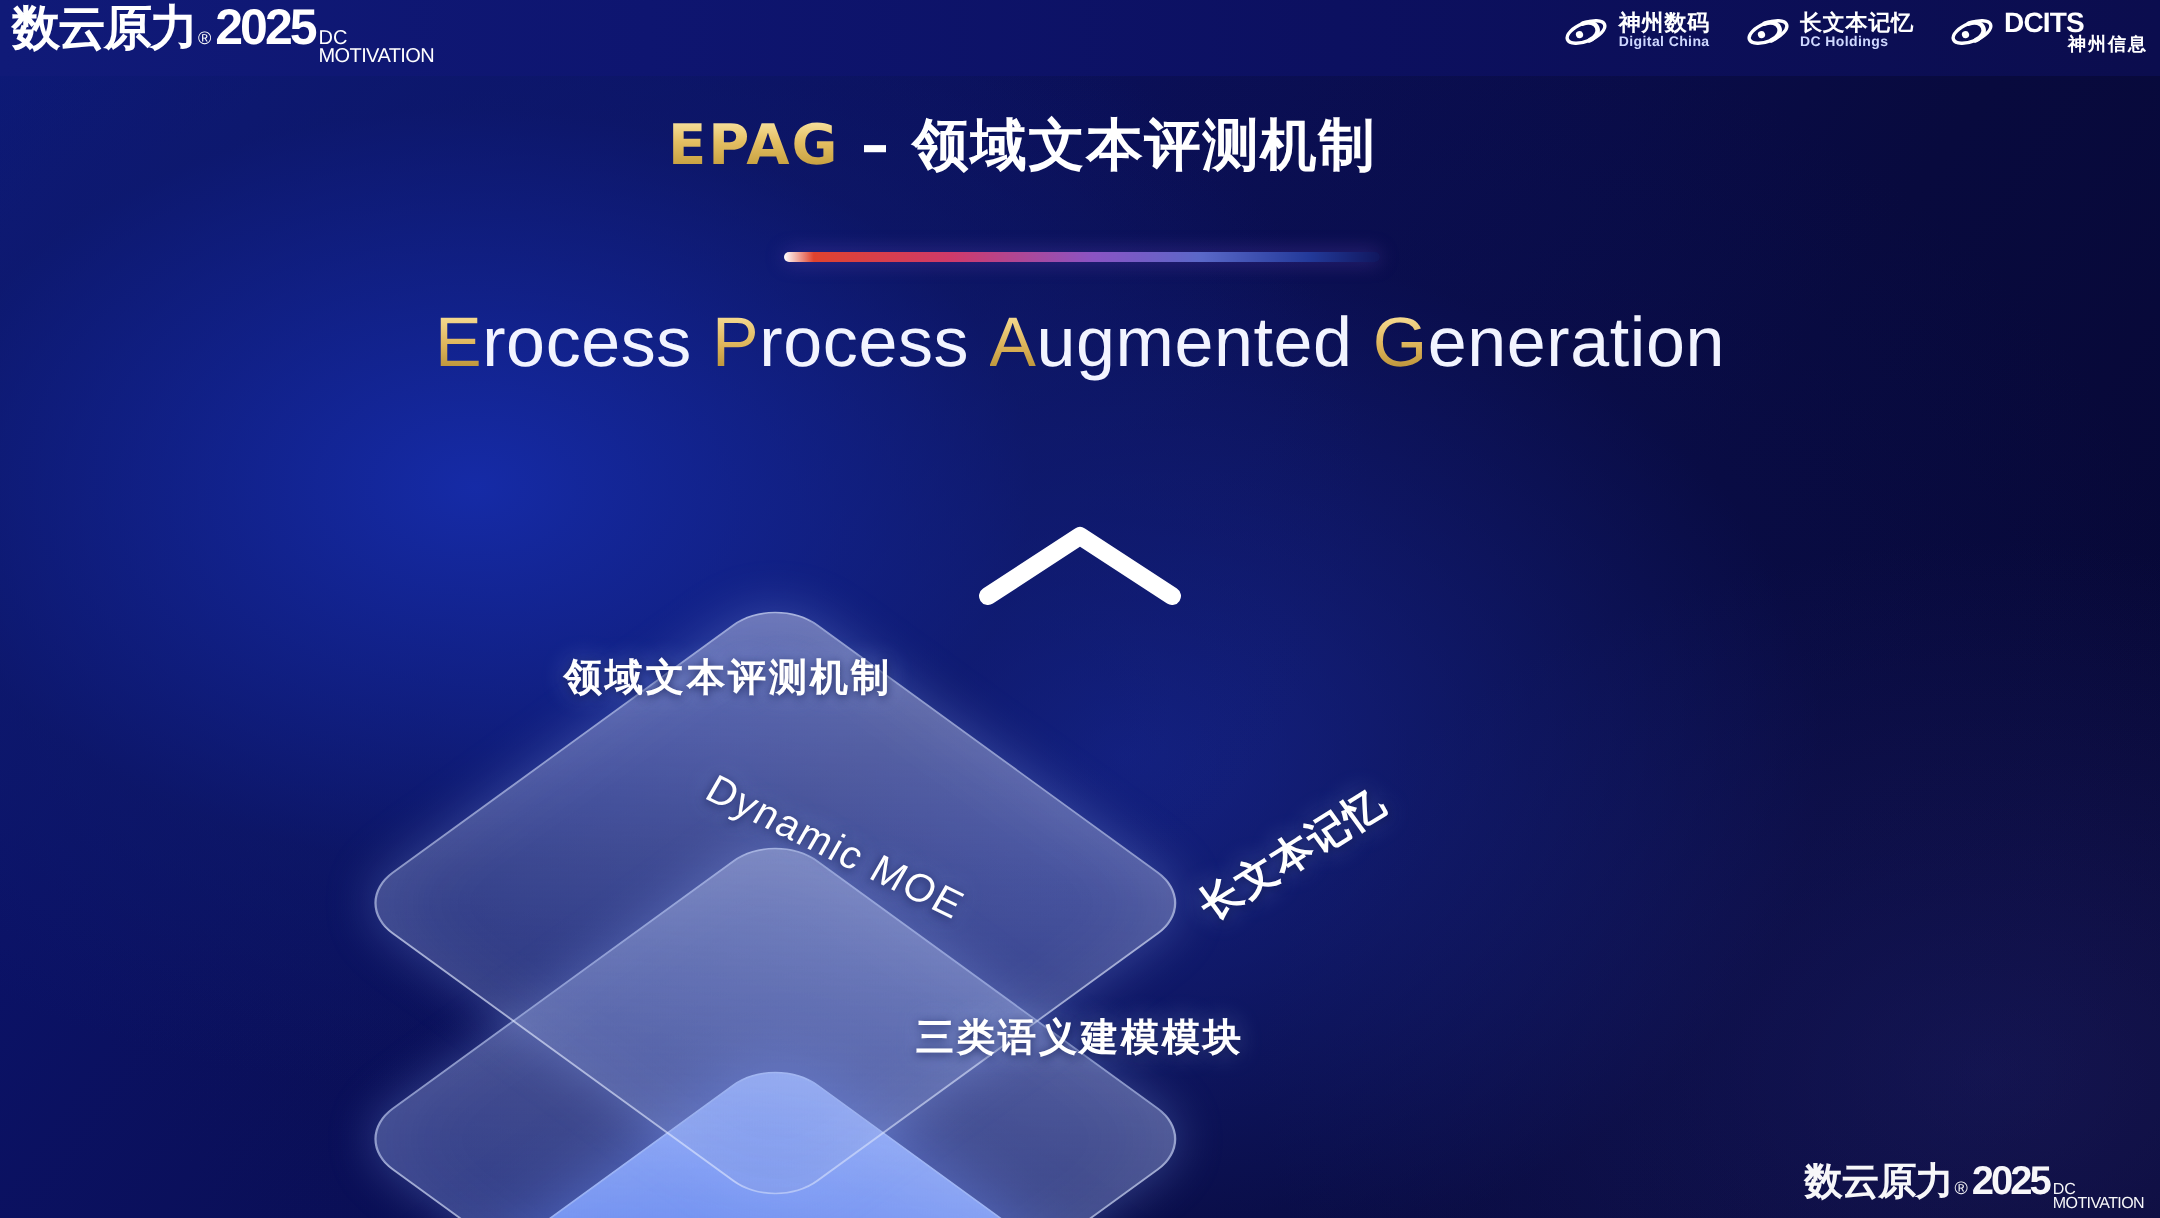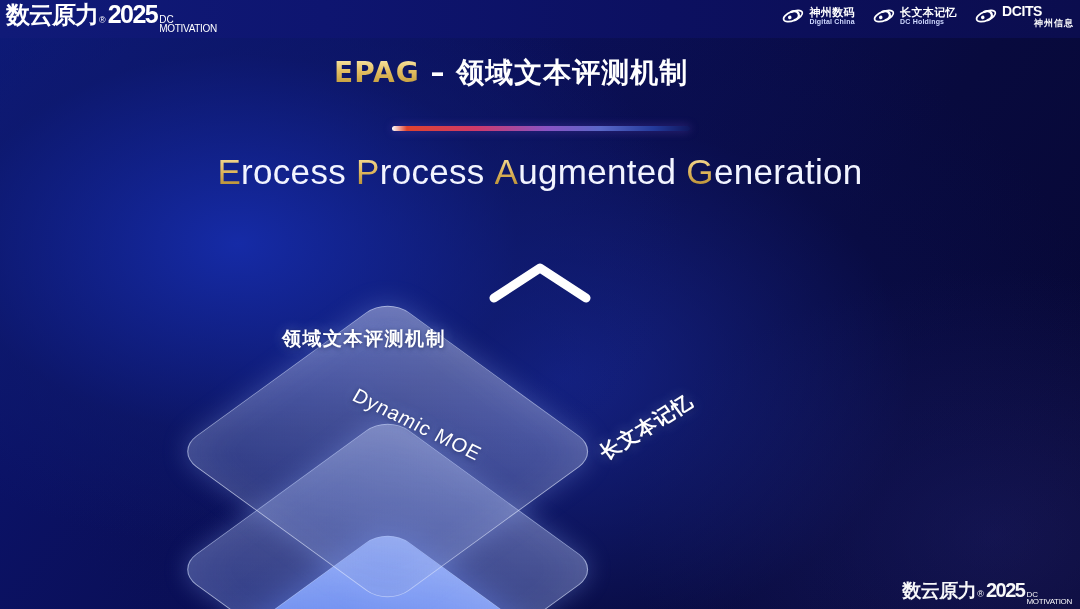--- a/index.html
+++ b/index.html
@@ -241,20 +241,21 @@
 
     <div id="chev">
       <svg viewBox="0 0 104 44" width="104" height="44">
         <path d="M6 38 L52 8 L98 38" fill="none" stroke="#ffffff" stroke-width="9" stroke-linecap="round" stroke-linejoin="round"></path>
       </svg>
     </div>
 
     <div class="lbl" id="lbl-top">领域文本评测机制</div>
     <div class="lbl" id="lbl-left">Dynamic MOE</div>
     <div class="lbl" id="lbl-right">长文本记忆</div>
+    <div class="lbl" id="lbl-bottom">三类语义建模模块</div>
   </div>
 
   <div id="watermark">
     <span class="brand-cn">数云原力</span>
     <span class="brand-reg">®</span>
     <span class="brand-year">2025</span>
     <span class="brand-dc">
       <span class="l1">DC</span>
       <span class="l2">MOTIVATION</span>
     </span>

